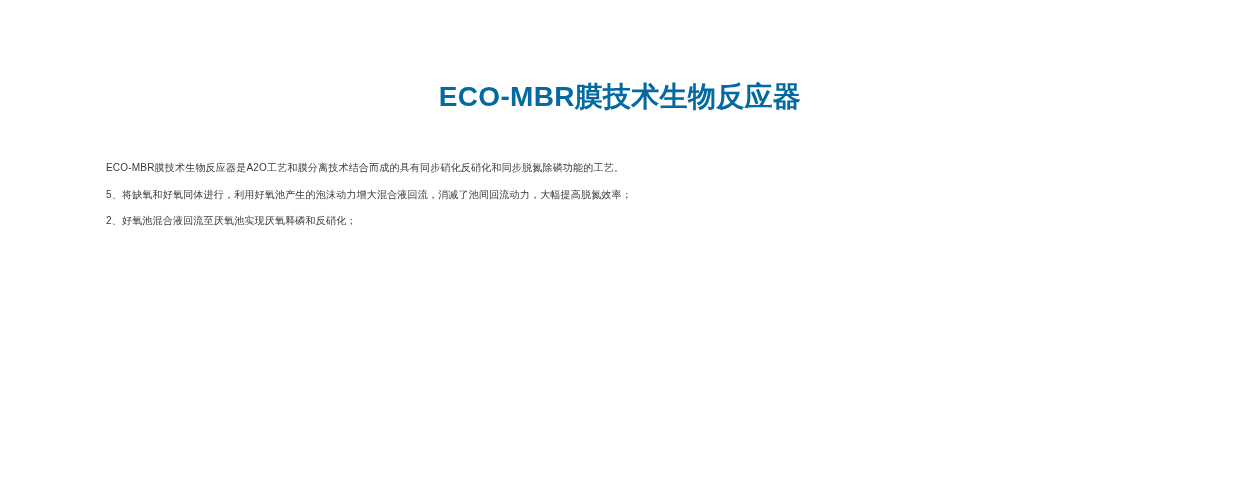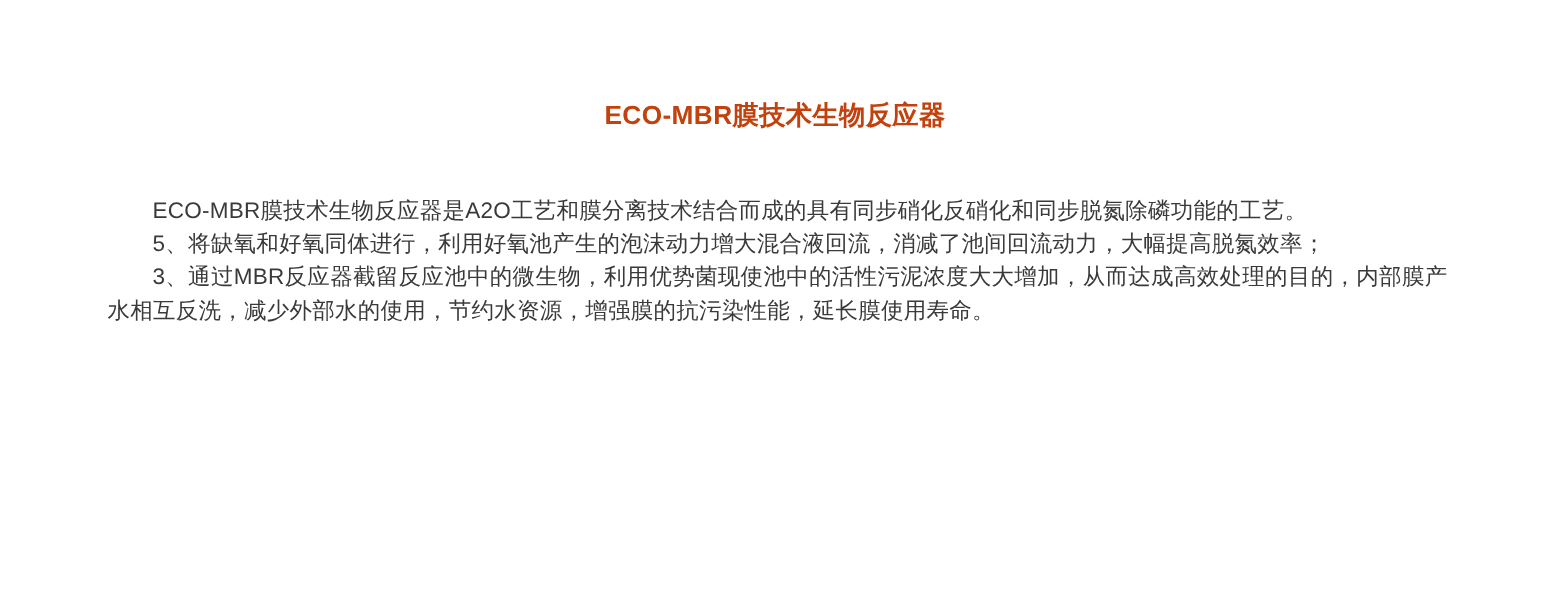--- a/index.html
+++ b/index.html
@@ -21,47 +21,47 @@
     box-sizing: border-box;
   }
   .doc-title {
     margin: 0;
     padding: 0;
     position: absolute;
     top: 78px;
     left: 0;
     width: 1240px;
     text-align: center;
-    font-size: 21px;
+    font-size: 28px;
     font-weight: bold;
-    color: #c2410c;
+    color: #0369a1;
     letter-spacing: 0.3px;
   }
   .body-block {
     position: absolute;
     top: 155px;
     left: 86px;
     width: 1072px;
   }
   .para {
-    font-size: 18px;
+    font-size: 10px;
     line-height: 26.5px;
     color: #3a3a3a;
     text-indent: 2em;
     margin: 0;
     text-align: justify;
     letter-spacing: 0.2px;
   }
 </style>
 </head>
 <body>
 
 <div class="page">
 
   <h1 class="doc-title">ECO-MBR膜技术生物反应器</h1>
 
   <div class="body-block">
     <p class="para">ECO-MBR膜技术生物反应器是A2O工艺和膜分离技术结合而成的具有同步硝化反硝化和同步脱氮除磷功能的工艺。</p>
     <p class="para">5、将缺氧和好氧同体进行，利用好氧池产生的泡沫动力增大混合液回流，消减了池间回流动力，大幅提高脱氮效率；</p>
-    <p class="para">3、通过MBR反应器截留反应池中的微生物，利用优势菌现使池中的活性污泥浓度大大增加，从而达成高效处理的目的，内部膜产水相互反洗，减少外部水的使用，节约水资源，增强膜的抗污染性能，延长膜使用寿命。</p>
+    <p class="para">2、好氧池混合液回流至厌氧池实现厌氧释磷和反硝化；</p>
   </div>
 
 </div>
 
 </body></html>

